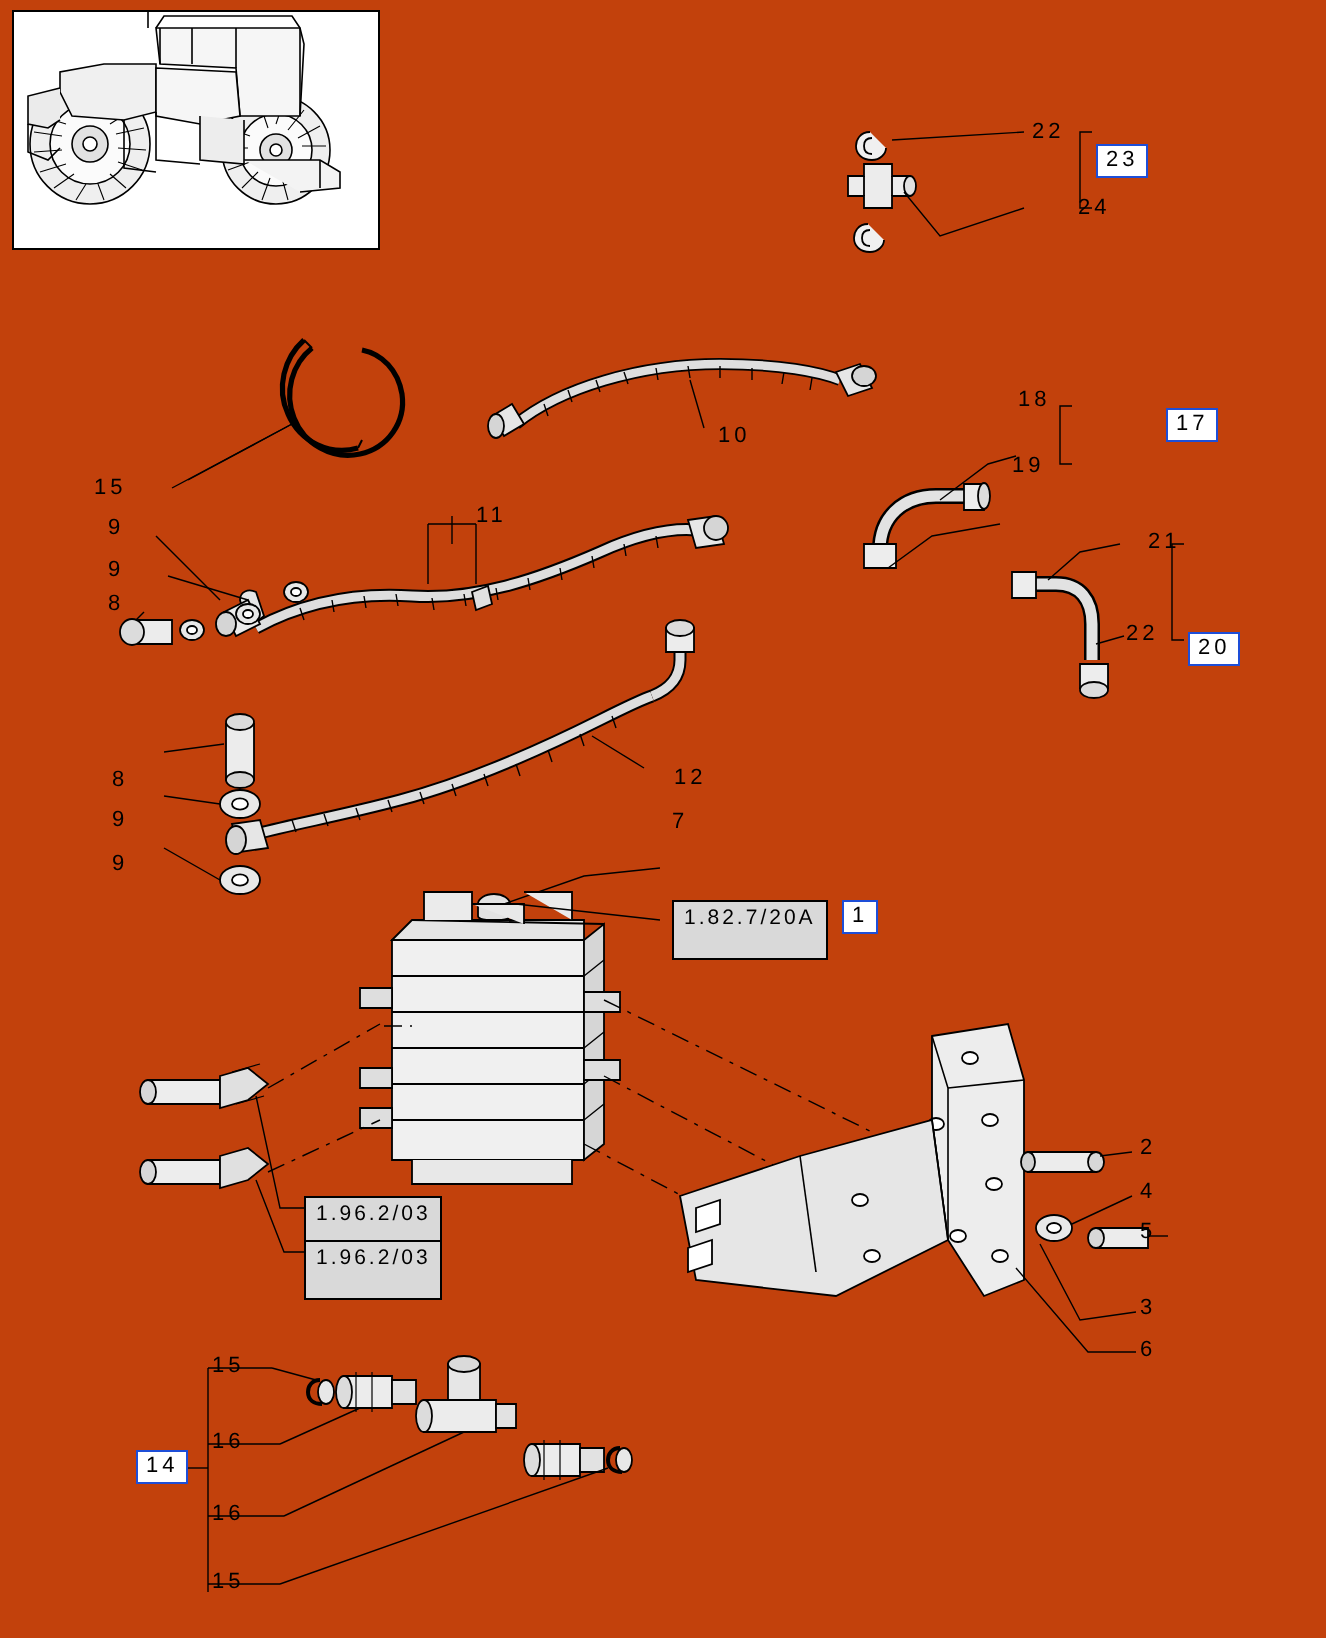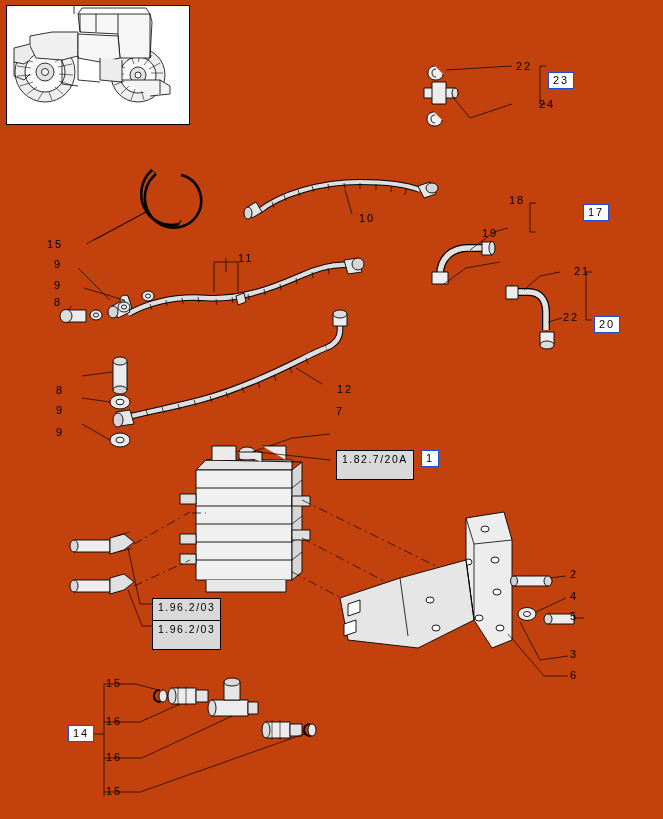--- a/index.html
+++ b/index.html
@@ -373,21 +373,21 @@
       <path d="M330 460 L258 452"></path>
       <path d="M192 513 L206 513" stroke-dasharray="9 4 2 4"></path>
     </g>
   </svg>
 
   <div class="lbl" style="left:516px; top:60px;">22</div>
   <div class="lbl" style="left:516px; top:98px;margin-left:23px;">24</div>
   <div class="boxed" style="left:548px; top:72px;">23</div>
 
   <div class="lbl" style="left:509px; top:194px;">18</div>
-  <div class="lbl" style="left:482px; top:227px;">19</div>
+  <div class="lbl" style="left:506px; top:227px;">19</div>
   <div class="boxed" style="left:538px; top:204px;margin-left:45px;">17</div>
 
   <div class="lbl" style="left:562px; top:265px;margin-left:12px;">21</div>
   <div class="lbl" style="left:563px; top:311px;">22</div>
   <div class="boxed" style="left:594px; top:272px;margin-top:44px;">20</div>
 
   <div class="lbl" style="left:47px; top:238px;">15</div>
   <div class="lbl" style="left:359px; top:212px;">10</div>
   <div class="lbl" style="left:238px; top:252px;">11</div>
   <div class="lbl" style="left:54px; top:258px;">9</div>

